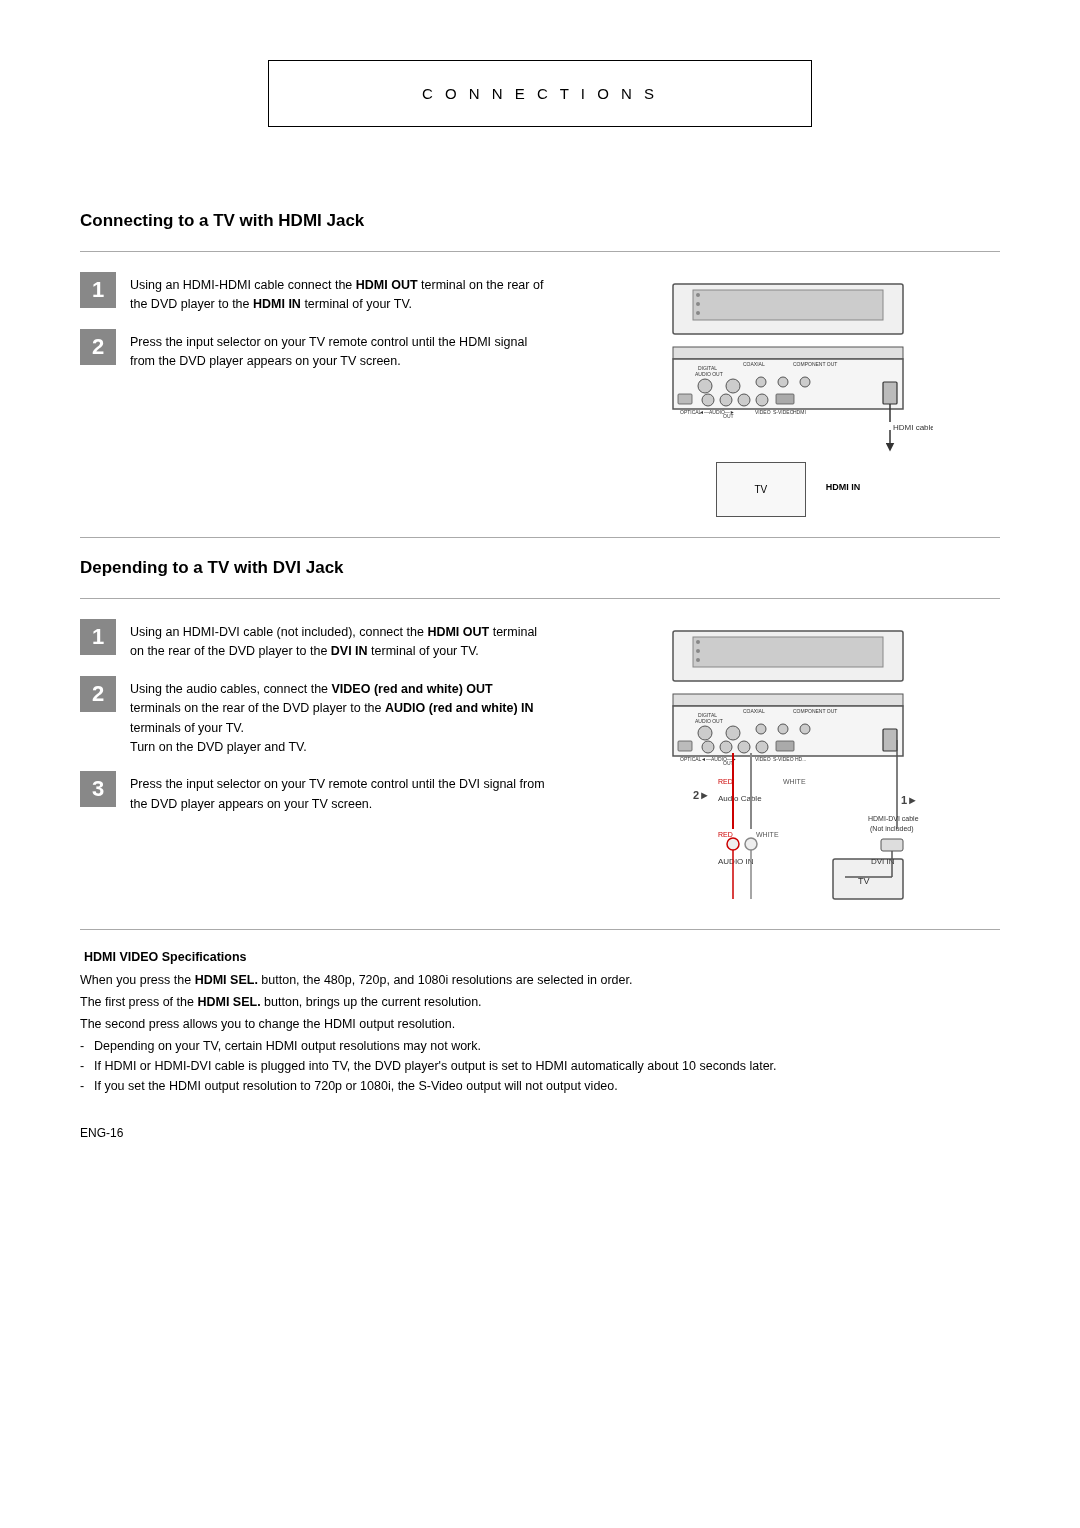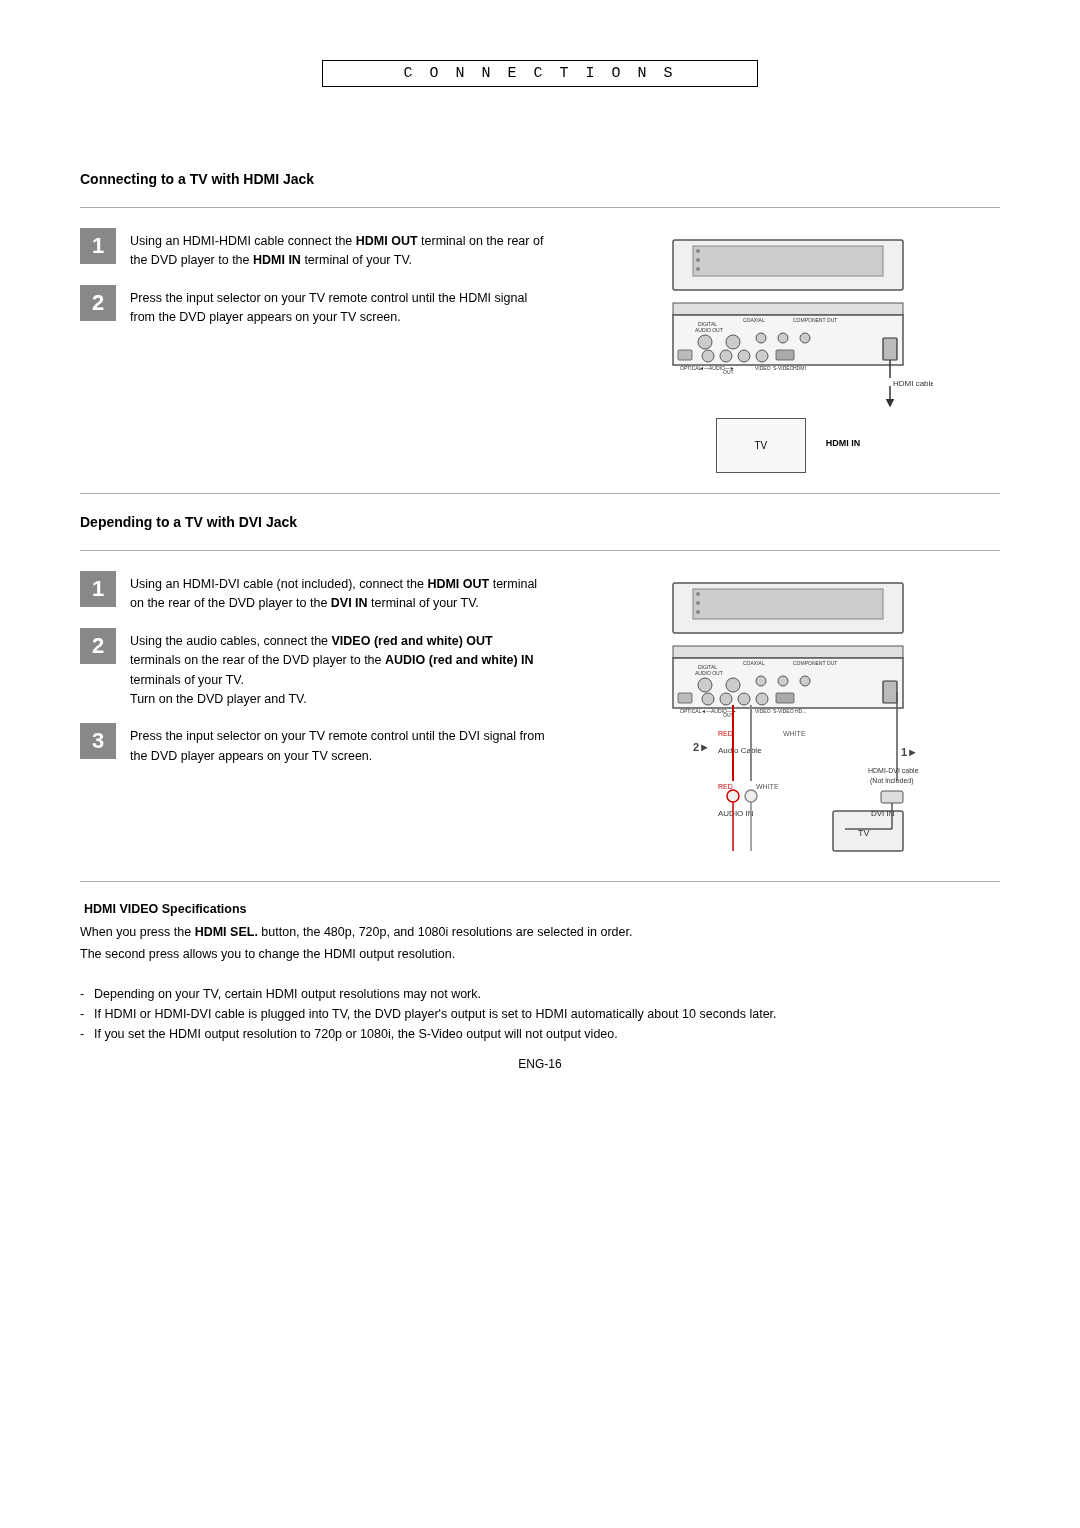--- a/index.html
+++ b/index.html
@@ -9,40 +9,39 @@
       background: #ffffff;
       font-family: Arial, Helvetica, sans-serif;
       font-size: 13px;
       color: #000;
       padding: 60px 80px;
     }
 
     .page-title-box {
       border: 1.5px solid #000;
       display: inline-block;
-      padding: 4px 60px;
+      padding: 24px 60px;
       margin: 0 auto 40px auto;
       display: flex;
       justify-content: center;
-      width: 436px;
+      width: 544px;
       margin-left: auto;
       margin-right: auto;
       margin-bottom: 40px;
-      font-family: Liberation Mono, monospace;
     }
 
     .page-title {
       font-size: 15px;
       letter-spacing: 4px;
       font-weight: normal;
       text-transform: uppercase;
     }
 
     .section-title {
-      font-size: 14px;
+      font-size: 17px;
       font-weight: bold;
       margin-bottom: 16px;
     }
 
     .section-divider {
       border: none;
       border-top: 1px solid #aaa;
       margin: 20px 0;
     }
 
@@ -129,23 +128,23 @@
       position: relative;
     }
 
     .bullet-list li::before {
       content: "- ";
       position: absolute;
       left: 0;
     }
 
     .page-number {
-      text-align: center;
+      text-align: left;
       font-size: 12px;
-      margin-top: 13px;
+      margin-top: 30px;
     }
 
     .right-col-inner {
       display: flex;
       flex-direction: column;
       align-items: center;
       justify-content: space-between;
       padding-top: 10px;
     }
   </style>
@@ -344,22 +343,23 @@
       </div>
     </div>
   </div>
   <hr class="section-divider">
 </div>
 
 <div style="margin-top:8px;">
   <div class="hdmi-specs-title">HDMI VIDEO Specifications</div>
   <div class="hdmi-specs-text">
     <p>When you press the <b>HDMI SEL.</b> button, the 480p, 720p, and 1080i resolutions are selected in order.</p>
+    <p>The first press of the <b>HDMI SEL.</b> button, brings up the current resolution.</p>
     <p>The second press allows you to change the HDMI output resolution.</p>
   </div>
-  <ul class="bullet-list" style="margin-top:20px;">
+  <ul class="bullet-list" style="margin-top:2px;">
     <li>Depending on your TV, certain HDMI output resolutions may not work.</li>
     <li>If HDMI or HDMI-DVI cable is plugged into TV, the DVD player's output is set to HDMI automatically about 10 seconds later.</li>
     <li>If you set the HDMI output resolution to 720p or 1080i, the S-Video output will not output video.</li>
   </ul>
 </div>
 
 <div class="page-number">ENG-16</div>
 
 </body></html>

